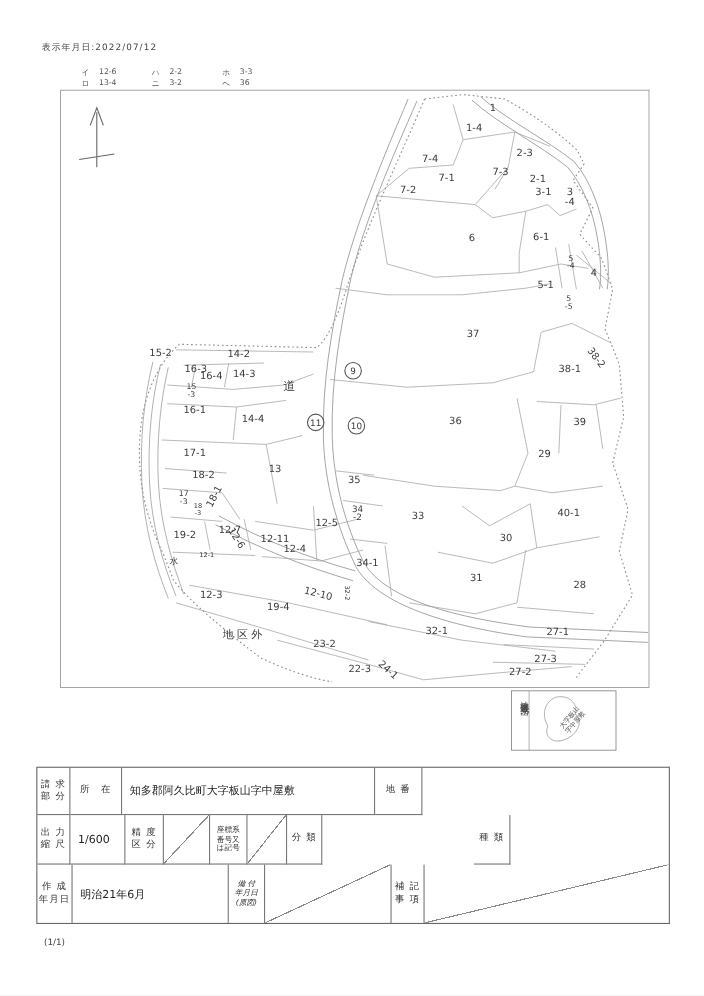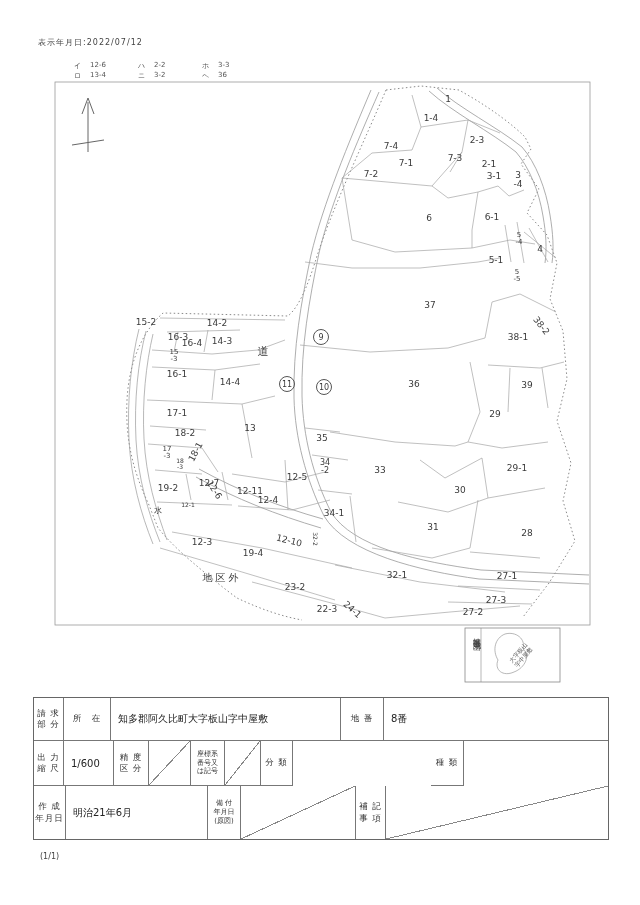--- a/index.html
+++ b/index.html
@@ -158,21 +158,21 @@
       <div class="plabel" style="left: 540px; top: 249px; transform: translate(-50%, -50%);">4</div>
       <div class="plabel" style="left: 496px; top: 260px; transform: translate(-50%, -50%);">5-1</div>
       <div class="plabel" style="left: 517px; top: 276px; font-size: 7px; transform: translate(-50%, -50%);">5
 -5</div>
       <div class="plabel" style="left: 430px; top: 305px; transform: translate(-50%, -50%);">37</div>
       <div class="plabel" style="left: 518px; top: 337px; transform: translate(-50%, -50%);">38-1</div>
       <div class="plabel" style="left: 541px; top: 326px; transform: translate(-50%, -50%) rotate(52deg);">38-2</div>
       <div class="plabel" style="left: 527px; top: 385px; transform: translate(-50%, -50%);">39</div>
       <div class="plabel" style="left: 414px; top: 384px; transform: translate(-50%, -50%);">36</div>
       <div class="plabel" style="left: 495px; top: 414px; transform: translate(-50%, -50%);">29</div>
-      <div class="plabel" style="left: 517px; top: 468px; transform: translate(-50%, -50%);">29-1</div>
+      <div class="plabel" style="left: 517px; top: 468px; transform: translate(-50%, -50%);">40-1</div>
       <div class="plabel" style="left: 380px; top: 470px; transform: translate(-50%, -50%);">33</div>
       <div class="plabel" style="left: 460px; top: 490px; transform: translate(-50%, -50%);">30</div>
       <div class="plabel" style="left: 433px; top: 527px; transform: translate(-50%, -50%);">31</div>
       <div class="plabel" style="left: 527px; top: 533px; transform: translate(-50%, -50%);">28</div>
       <div class="plabel" style="left: 397px; top: 575px; transform: translate(-50%, -50%);">32-1</div>
       <div class="plabel" style="left: 507px; top: 576px; transform: translate(-50%, -50%);">27-1</div>
       <div class="plabel" style="left: 496px; top: 600px; transform: translate(-50%, -50%);">27-3</div>
       <div class="plabel" style="left: 473px; top: 612px; transform: translate(-50%, -50%);">27-2</div>
       <div class="plabel" style="left: 146px; top: 322px; transform: translate(-50%, -50%);">15-2</div>
       <div class="plabel" style="left: 178px; top: 337px; transform: translate(-50%, -50%);">16-3</div>
@@ -195,21 +195,21 @@
       <div class="plabel" style="left: 214px; top: 490px; transform: translate(-50%, -50%) rotate(58deg);">12-6</div>
       <div class="plabel" style="left: 168px; top: 488px; transform: translate(-50%, -50%);">19-2</div>
       <div class="plabel" style="left: 250px; top: 491px; transform: translate(-50%, -50%);">12-11</div>
       <div class="plabel" style="left: 268px; top: 500px; transform: translate(-50%, -50%);">12-4</div>
       <div class="plabel" style="left: 297px; top: 477px; transform: translate(-50%, -50%);">12-5</div>
       <div class="plabel" style="left: 322px; top: 438px; transform: translate(-50%, -50%);">35</div>
       <div class="plabel" style="left: 325px; top: 467px; font-size: 8px; transform: translate(-50%, -50%);">34
 -2</div>
       <div class="plabel" style="left: 334px; top: 513px; transform: translate(-50%, -50%);">34-1</div>
       <div class="plabel" style="left: 188px; top: 505px; font-size: 6px; transform: translate(-50%, -50%);">12-1</div>
-      <div class="plabel" style="left: 202px; top: 542px; transform: translate(-50%, -50%); text-align: right;">12-3</div>
+      <div class="plabel" style="left: 192px; top: 542px; transform: translate(-50%, -50%); text-align: right;">12-3</div>
       <div class="plabel" style="left: 253px; top: 553px; transform: translate(-50%, -50%);">19-4</div>
       <div class="plabel" style="left: 289px; top: 541px; transform: translate(-50%, -50%) rotate(14deg);">12-10</div>
       <div class="plabel" style="left: 295px; top: 587px; transform: translate(-50%, -50%);">23-2</div>
       <div class="plabel" style="left: 327px; top: 609px; transform: translate(-50%, -50%);">22-3</div>
       <div class="plabel" style="left: 352px; top: 610px; transform: translate(-50%, -50%) rotate(42deg);">24-1</div>
       <div class="plabel" style="left: 315px; top: 539px; font-size: 6px; transform: translate(-50%, -50%) rotate(90deg);">32-2</div>
       <div class="plabel" style="left: 263px; top: 351px; font-size: 11px; transform: translate(-50%, -50%);">道</div>
       <div class="plabel" style="left: 158px; top: 511px; font-size: 8px; transform: translate(-50%, -50%);">水</div>
       <div class="plabel" style="left: 222px; top: 578px; font-size: 10px; letter-spacing: 3px; transform: translate(-50%, -50%);">地区外</div>
       <div class="clabel" style="left: 321px; top: 337px;">9</div>
@@ -221,39 +221,38 @@
   <div id="index-inset-text" class="abs">大字板山
 字中屋敷</div>
 
   <div id="info-table" class="abs">
 
     <div class="cell th" style="left:0;top:0;width:30px;height:43px;">請 求
 部 分</div>
     <div class="cell th" style="left:30px;top:0;width:47px;height:43px;">所　在</div>
     <div class="cell tv" style="left:77px;top:0;width:230px;height:43px;">知多郡阿久比町大字板山字中屋敷</div>
     <div class="cell th" style="left:307px;top:0;width:43px;height:43px;">地 番</div>
-    <div class="cell tv last-col" style="left:350px;top:0;width:224px;height:43px;">8番</div>
 
     <div class="cell th" style="left:0;top:43px;width:30px;height:45px;">出 力
 縮 尺</div>
     <div class="cell tv" style="left:30px;top:43px;width:50px;height:45px;">1/600</div>
     <div class="cell th" style="left:80px;top:43px;width:35px;height:45px;">精 度
 区 分</div>
     <div class="cell diag" style="left:115px;top:43px;width:42px;height:45px;"></div>
     <div class="cell th small" style="left:157px;top:43px;width:34px;height:45px;">座標系
 番号又
 は記号</div>
     <div class="cell diag" style="left:191px;top:43px;width:36px;height:45px;"></div>
     <div class="cell th" style="left:227px;top:43px;width:32px;height:45px;">分 類</div>
     <div class="cell th" style="left:397px;top:43px;width:33px;height:45px;">種 類</div>
 
     <div class="cell th last-row" style="left:0;top:88px;width:32px;height:53px;">作 成
 年月日</div>
     <div class="cell tv last-row" style="left:32px;top:88px;width:142px;height:53px;">明治21年6月</div>
-    <div class="cell th small last-row" style="left:174px;top:88px;width:33px;height:53px;">備 付
+    <div class="cell th small last-row" style="left:174px;top:88px;width:33px;height:53px;font-style:italic;">備 付
 年月日
 (原図)</div>
     <div class="cell diag last-row" style="left:207px;top:88px;width:115px;height:53px;"></div>
     <div class="cell th last-row" style="left:322px;top:88px;width:30px;height:53px;">補 記
 事 項</div>
     <div class="cell diag last-col last-row" style="left:352px;top:88px;width:222px;height:53px;"></div>
   </div>
 
   <div id="page-num" class="abs">(1/1)</div>
 </div>

